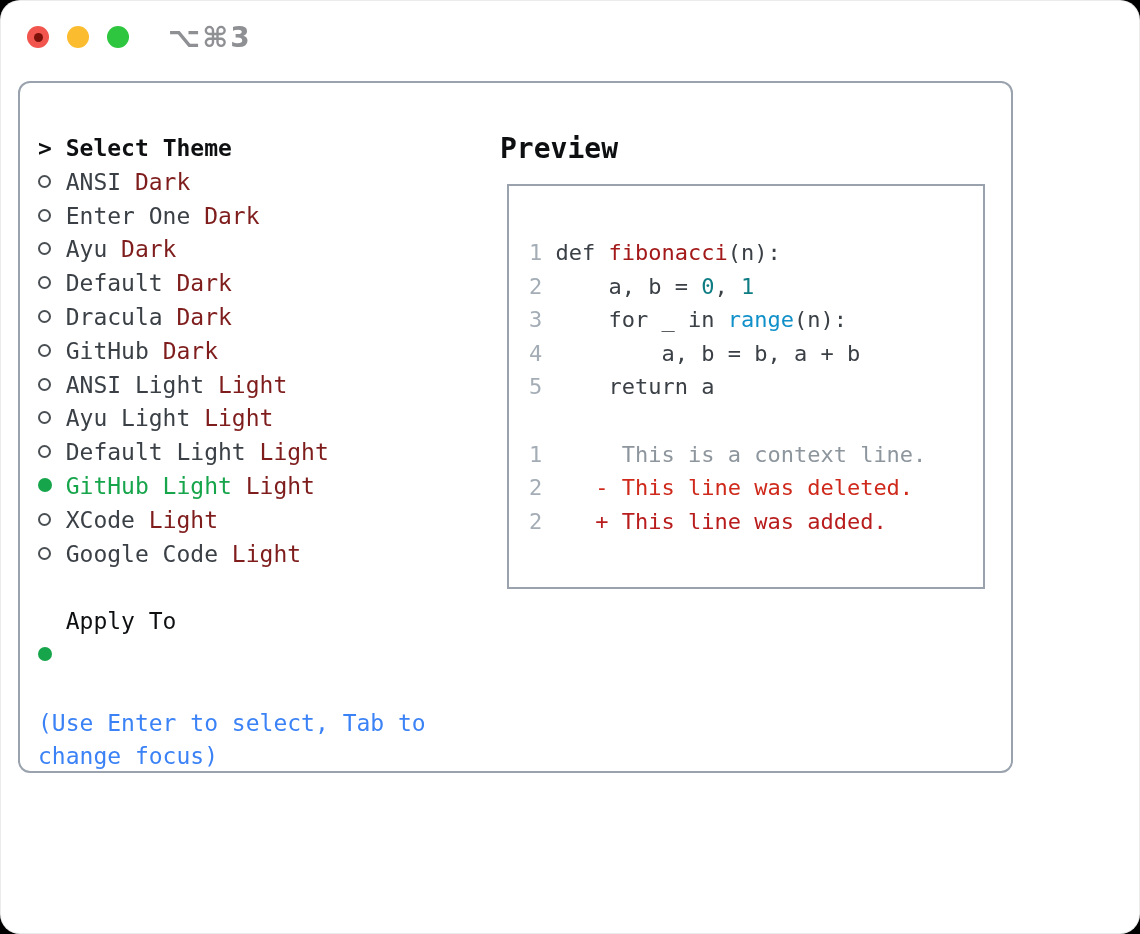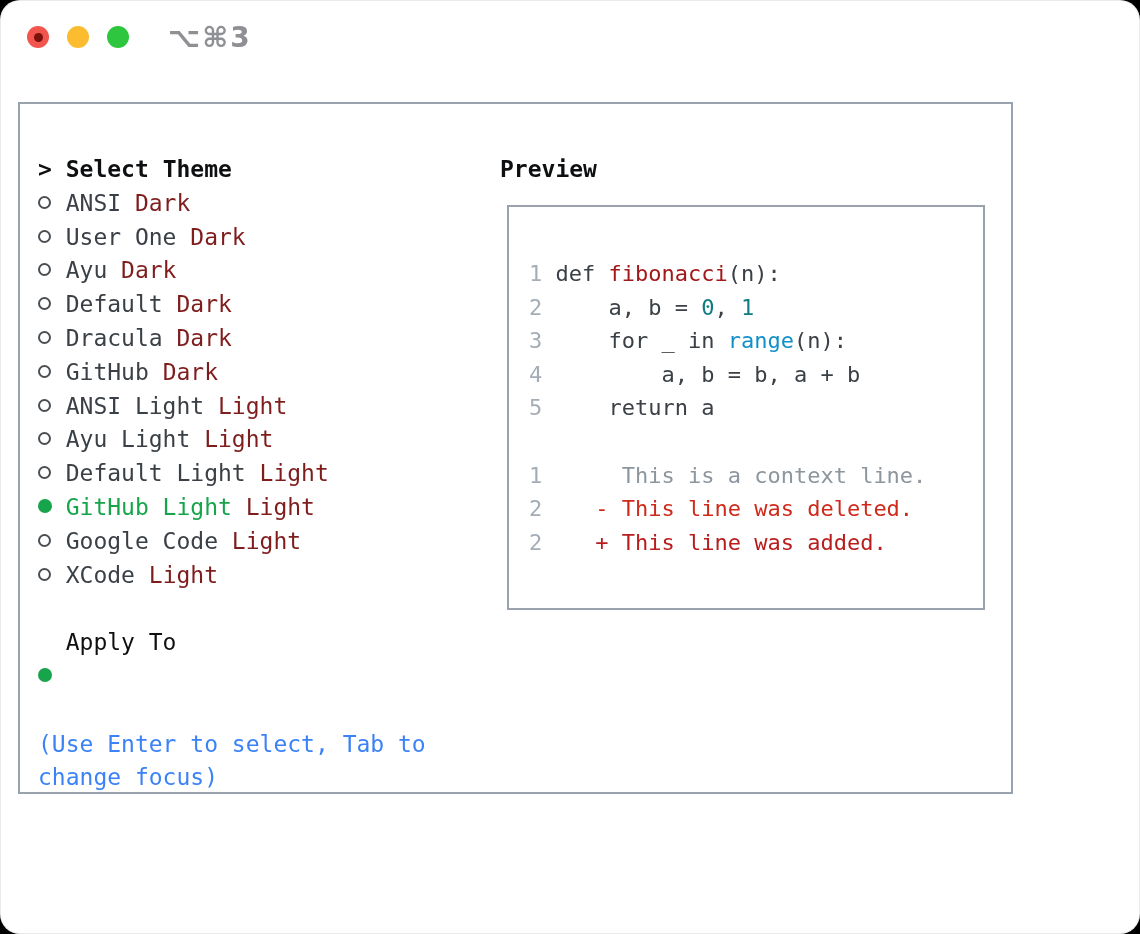--- a/index.html
+++ b/index.html
@@ -25,22 +25,22 @@
     position:absolute;left:50%;top:50%;width:9px;height:9px;margin:-4.5px 0 0 -4.5px;
     border-radius:50%;background:#7c100a;display:block;
   }
   .shortcut{
     position:absolute;left:168px;top:21px;
     font-family:"DejaVu Sans","Liberation Sans",sans-serif;
     font-size:28px;font-weight:bold;color:#8f9093;letter-spacing:2px;
   }
   
   .panel{
-    position:absolute;left:18px;top:102px;width:995px;height:692px;
-    box-sizing:border-box;border:2px solid #9aa3ad;border-radius:0;
+    position:absolute;left:18px;top:81px;width:995px;height:692px;
+    box-sizing:border-box;border:2px solid #9aa3ad;border-radius:12px;
     background:#fff;
   }
   .left-col{
     position:absolute;left:18px;top:49px;width:450px;
     font-size:23px;line-height:33.8px;color:#3a4046;
   }
   .panel-title{font-weight:bold;color:#0d0f11;white-space:pre;}
   .trow{white-space:pre;cursor:default;}
   .marker{
     display:inline-block;box-sizing:border-box;width:13px;height:13px;
@@ -55,21 +55,21 @@
   .ttag{color:#7f1d1d;}
   .apply-title{
     color:#0d0f11;margin-top:33.8px;padding-left:27.7px;white-space:pre;
   }
   .hint{
     margin-top:33.8px;color:#3b82f6;width:432px;
   }
   
   .right-col{position:absolute;left:480px;top:49px;}
   .preview-title{
-    font-weight:bold;color:#0d0f11;font-size:23px;line-height:33.8px;
+    font-weight:bold;color:#0d0f11;font-size:28px;line-height:33.8px;
   }
   .preview-box{
     position:absolute;left:7px;top:52px;width:478px;height:405px;
     box-sizing:border-box;border:2px solid #9aa3ad;background:#fff;
     padding:50px 0 0 20px;overflow:hidden;
   }
   .cline{
     white-space:pre;font-size:22px;line-height:33.6px;height:33.6px;
   }
   .tk-num{color:#a4adb6;}
@@ -95,31 +95,31 @@
     <span class="shortcut">⌥⌘3</span>
   </div>
 
   <div class="panel">
 
     <div class="left-col">
       <div class="panel-title"><span>&gt; </span><span>Select Theme</span></div>
 
       <div id="theme-list">
           <div class="trow"><span class="marker"></span><span class="tname">ANSI</span><span class="ttag"> Dark</span></div>
-          <div class="trow"><span class="marker"></span><span class="tname">User One</span><span class="ttag"> Dark</span></div>
+          <div class="trow"><span class="marker"></span><span class="tname">Enter One</span><span class="ttag"> Dark</span></div>
           <div class="trow"><span class="marker"></span><span class="tname">Ayu</span><span class="ttag"> Dark</span></div>
           <div class="trow"><span class="marker"></span><span class="tname">Default</span><span class="ttag"> Dark</span></div>
           <div class="trow"><span class="marker"></span><span class="tname">Dracula</span><span class="ttag"> Dark</span></div>
           <div class="trow"><span class="marker"></span><span class="tname">GitHub</span><span class="ttag"> Dark</span></div>
           <div class="trow"><span class="marker"></span><span class="tname">ANSI Light</span><span class="ttag"> Light</span></div>
           <div class="trow"><span class="marker"></span><span class="tname">Ayu Light</span><span class="ttag"> Light</span></div>
           <div class="trow"><span class="marker"></span><span class="tname">Default Light</span><span class="ttag"> Light</span></div>
           <div class="trow selected"><span class="marker"></span><span class="tname">GitHub Light</span><span class="ttag"> Light</span></div>
+          <div class="trow"><span class="marker"></span><span class="tname">XCode</span><span class="ttag"> Light</span></div>
           <div class="trow"><span class="marker"></span><span class="tname">Google Code</span><span class="ttag"> Light</span></div>
-          <div class="trow"><span class="marker"></span><span class="tname">XCode</span><span class="ttag"> Light</span></div>
         </div>
 
       <div class="apply-title">Apply To</div>
 
       <div id="apply-list">
           <div class="trow selected"><span class="marker"></span></div>
         </div>
 
       <div class="hint">(Use Enter to select, Tab to change focus)</div>
     </div>

